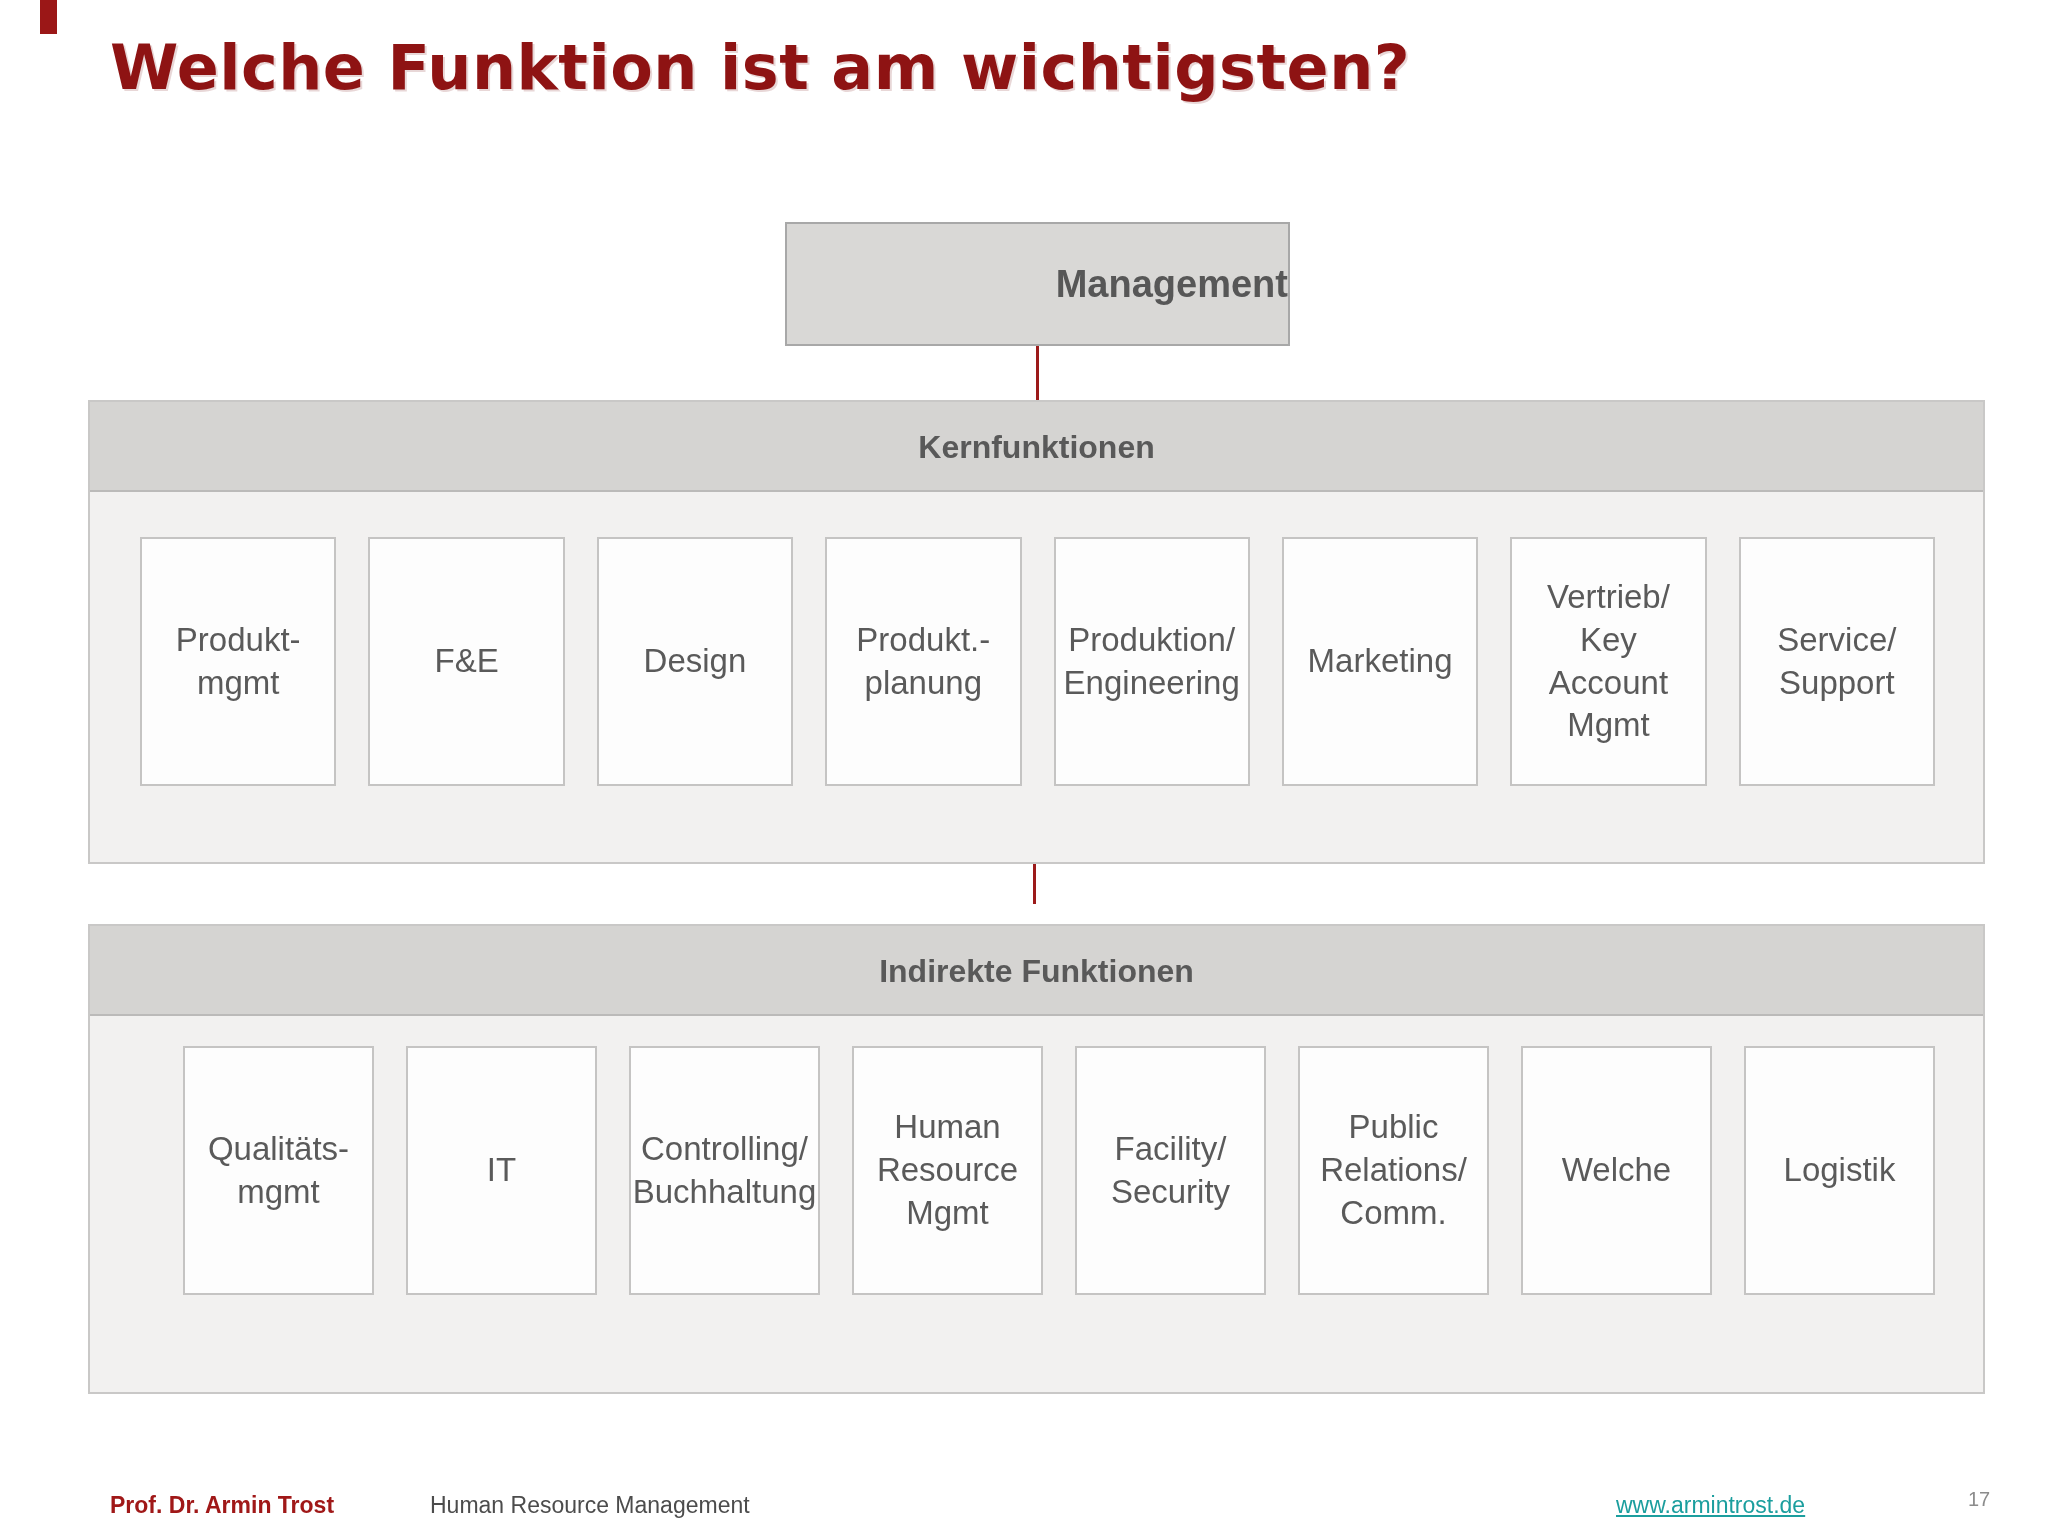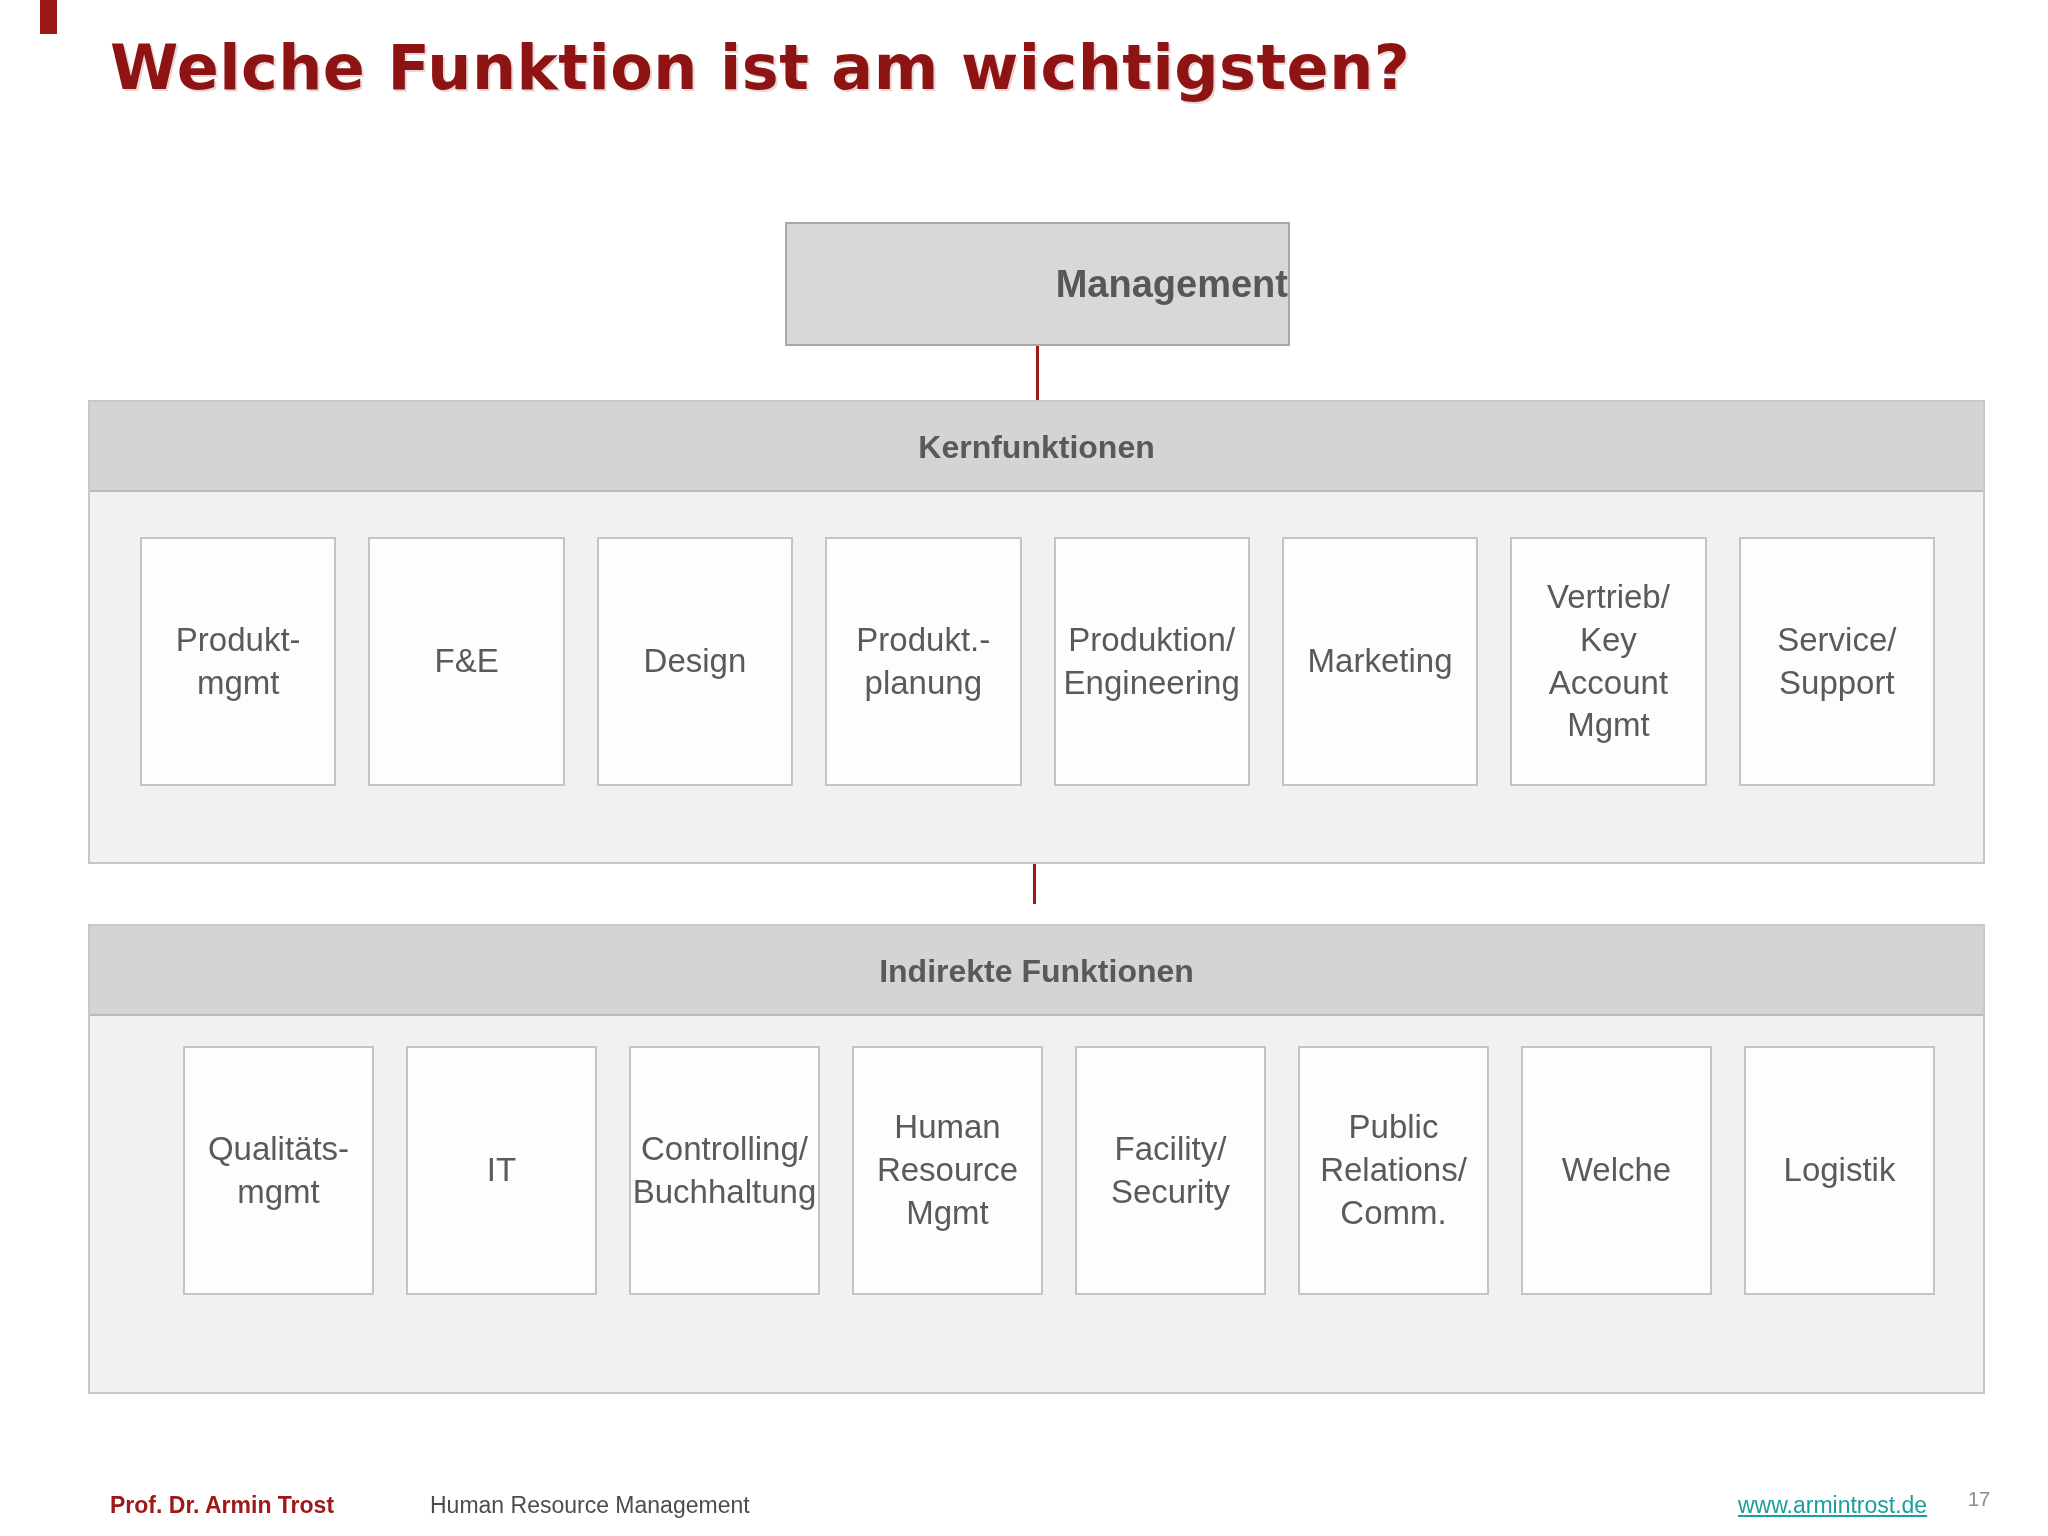--- a/index.html
+++ b/index.html
@@ -62,21 +62,21 @@
   }
   .func-box span{
     font-size:33px;line-height:1.3;color:#5a5a5a;text-align:center;
     white-space:pre-line;
   }
 
   
   .footer-item{position:absolute;top:1492px;font-size:23px;white-space:nowrap;}
   .footer-author{left:110px;font-weight:bold;color:#a01818;}
   .footer-course{left:430px;color:#4c4c4c;}
-  .footer-link{left:1738px;color:#1b9e9e;text-decoration:underline;cursor:pointer;}
+  .footer-link{left:1616px;color:#1b9e9e;text-decoration:underline;cursor:pointer;}
   .footer-page{left:1968px;top:1488px;font-size:20px;color:#8c8c8c;}
 </style>
 </head>
 <body>
 
 <div class="slide">
 
   <div class="accent-mark"></div>
 
   <h1 class="title">Welche Funktion ist am wichtigsten?</h1>

